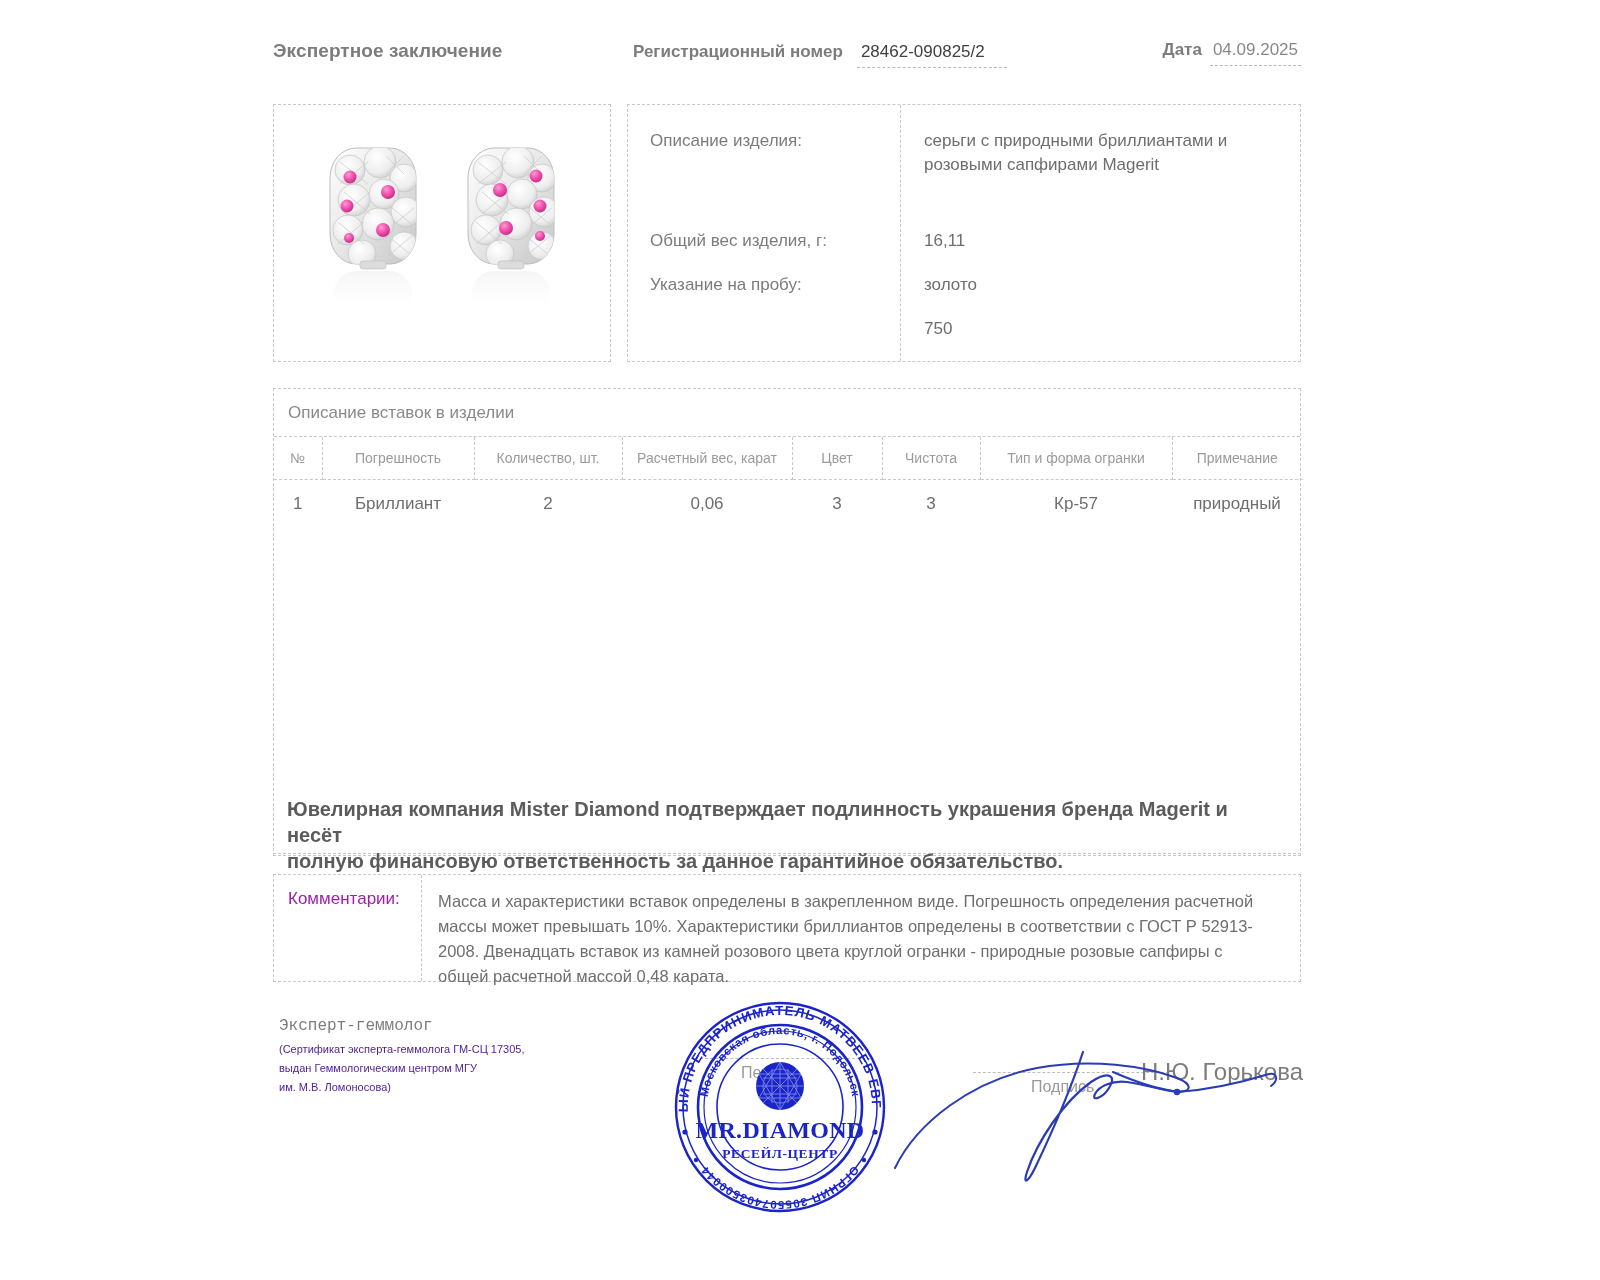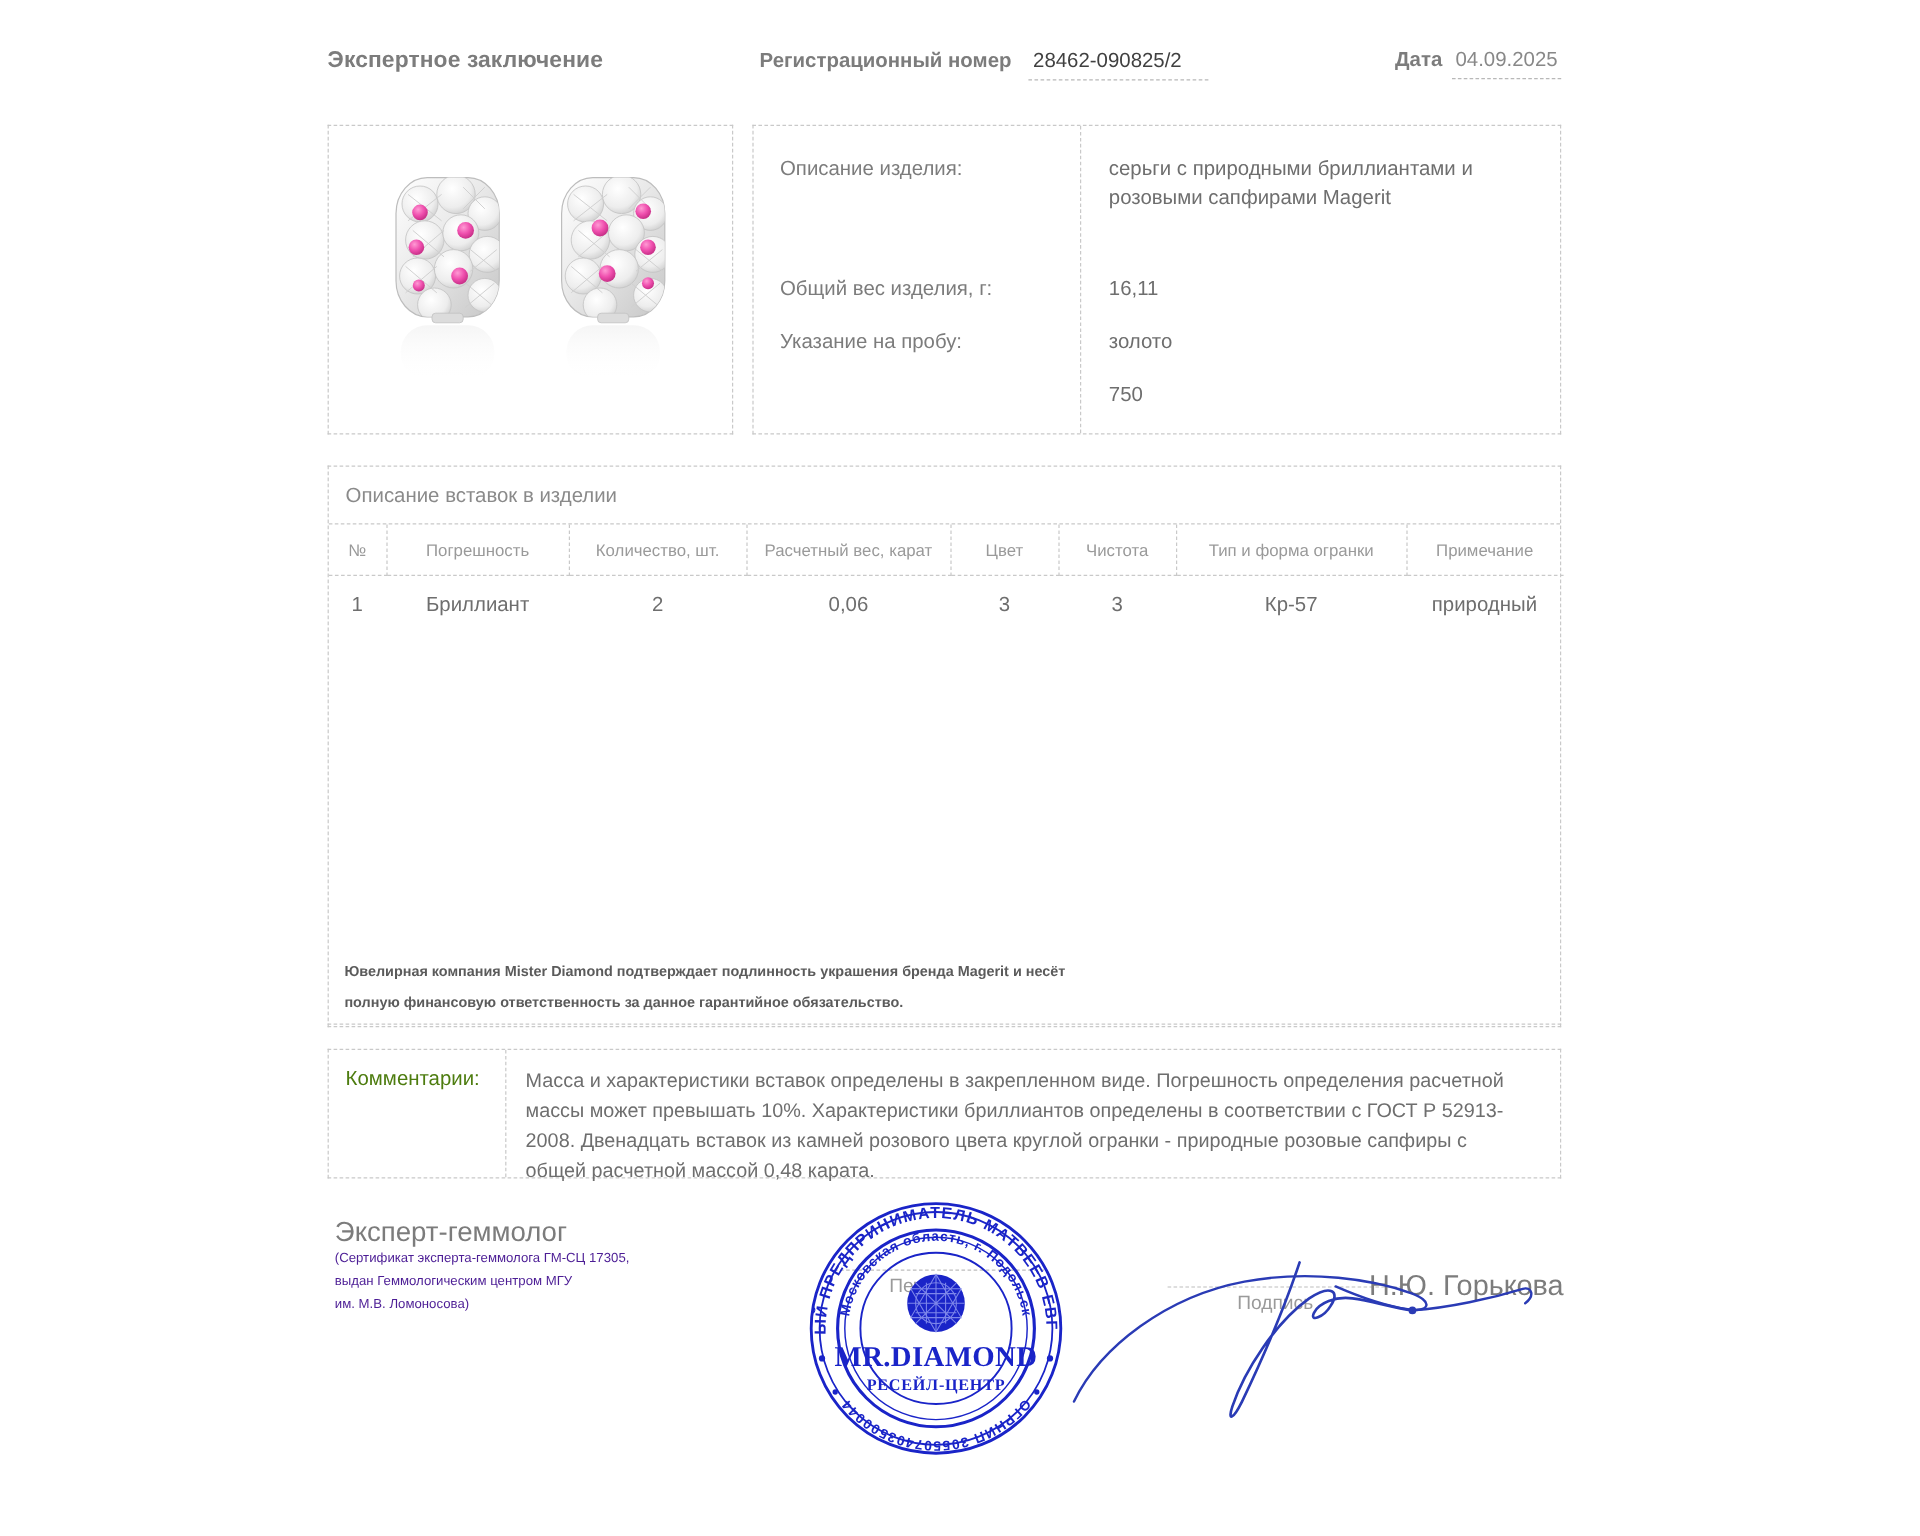--- a/index.html
+++ b/index.html
@@ -157,60 +157,60 @@
   .col-cut   { width: 192px; }
   .col-note  { width: 130px; }
   td.left-al { text-align: center; }
 
   
   .statement {
     position: absolute;
     left: 273px; top: 790px;
     width: 1028px; height: 64px;
     padding: 6px 18px 0 14px;
-    font-size: 12px;
+    font-size: 20px;
     font-weight: 700;
     color: #5b5b5b;
     line-height: 26px;
     border-bottom: 1px dashed #c9c9c9;
   }
 
   
   .comments {
     position: absolute;
     left: 273px; top: 874px;
     width: 1028px; height: 108px;
     border: 1px dashed #c9c9c9;
     display: flex;
   }
   .comments-label {
     width: 148px;
     padding: 14px 0 0 14px;
     font-size: 17px;
-    color: #4d7c0f;
+    color: #a21caf;
     border-right: 1px dashed #c9c9c9;
     white-space: nowrap;
   }
   .comments-text {
     flex: 1;
     padding: 14px 24px 0 16px;
     font-size: 16.5px;
     color: #6e6e6e;
     line-height: 25px;
   }
 
   
   .footer {
     position: absolute;
     left: 273px; top: 1006px;
     width: 1028px; height: 180px;
   }
   .expert-block { position: absolute; left: 6px; top: 8px; width: 400px; }
   .expert-title {
-    font-size: 23px; color: #7c7c7c; line-height: 24px;
+    font-size: 16px; color: #7c7c7c; line-height: 24px; font-family: Liberation Mono, monospace;
   }
   .expert-cert {
     font-size: 11px; color: #4c1d95; line-height: 19px; margin-top: 2px;
   }
 
   .seal-slot {
     position: absolute;
     left: 382px; top: -14px;
     width: 250px; height: 230px;
   }

